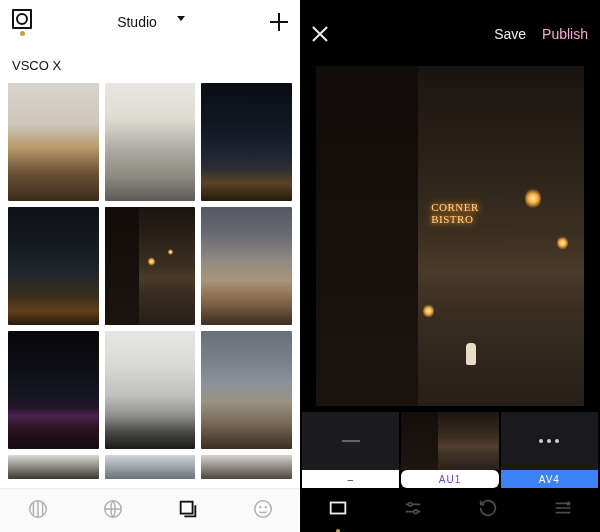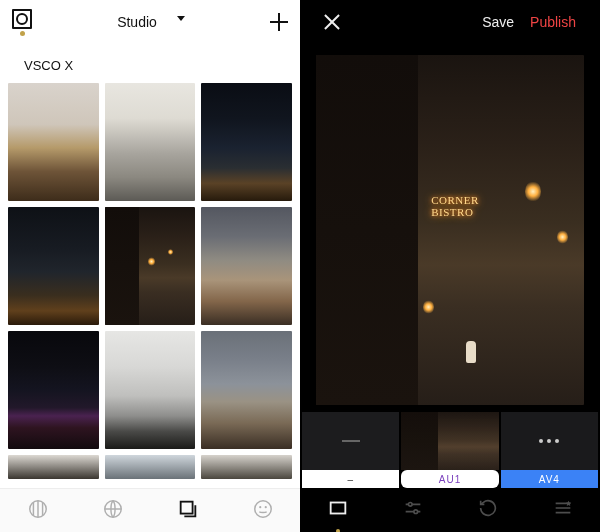--- a/index.html
+++ b/index.html
@@ -39,21 +39,21 @@
   .title-wrap { display:flex; align-items:flex-start; gap:20px; font-size:14px; color:#111; }
   .chev { width:0; height:0; border-left:4px solid transparent; border-right:4px solid transparent; border-top:5px solid #111; margin-top:2px;}
   .plus { width:18px; height:18px; position:relative; }
   .plus::before, .plus::after {
     content:""; position:absolute; background:#111;
   }
   .plus::before { width:18px; height:2px; top:8px; left:0; }
   .plus::after  { width:2px; height:18px; left:8px; top:0; }
 
   .section-label {
-    font-size: 13px; color:#111; padding: 14px 24px 10px;
+    font-size: 13px; color:#111; padding: 14px 12px 10px;
   }
 
   .grid {
     flex: 1;
     padding: 0 8px 4px;
     display: grid;
     grid-template-columns: repeat(3, 1fr);
     grid-auto-rows: 118px;
     gap: 6px;
     overflow: hidden;
@@ -72,26 +72,27 @@
     display: flex;
     align-items: center;
     justify-content: space-around;
   }
   .tab-icon { opacity: 0.45; }
   .tab-icon.active { opacity: 1; }
 
   .r-header {
     height: 44px;
     display:flex; align-items:center; justify-content:space-between;
-    padding: 0 24px;
+    padding: 0 12px;
     color:#eee;
     font-size:14px;
+    margin-top:12px;
   }
   .r-actions { display:flex; gap:16px; align-items:center; }
-  .publish { color:#ef4444; }
+  .publish { color:#f9a8d4; }
   .close-x { width:16px; height:16px; position:relative; }
   .close-x::before, .close-x::after {
     content:""; position:absolute; width:20px; height:2px; background:#eee; top:7px; left:-2px;
   }
   .close-x::before { transform:rotate(45deg); }
   .close-x::after  { transform:rotate(-45deg); }
 
   .canvas {
     flex:1;
     display:flex; align-items:center; justify-content:center;

